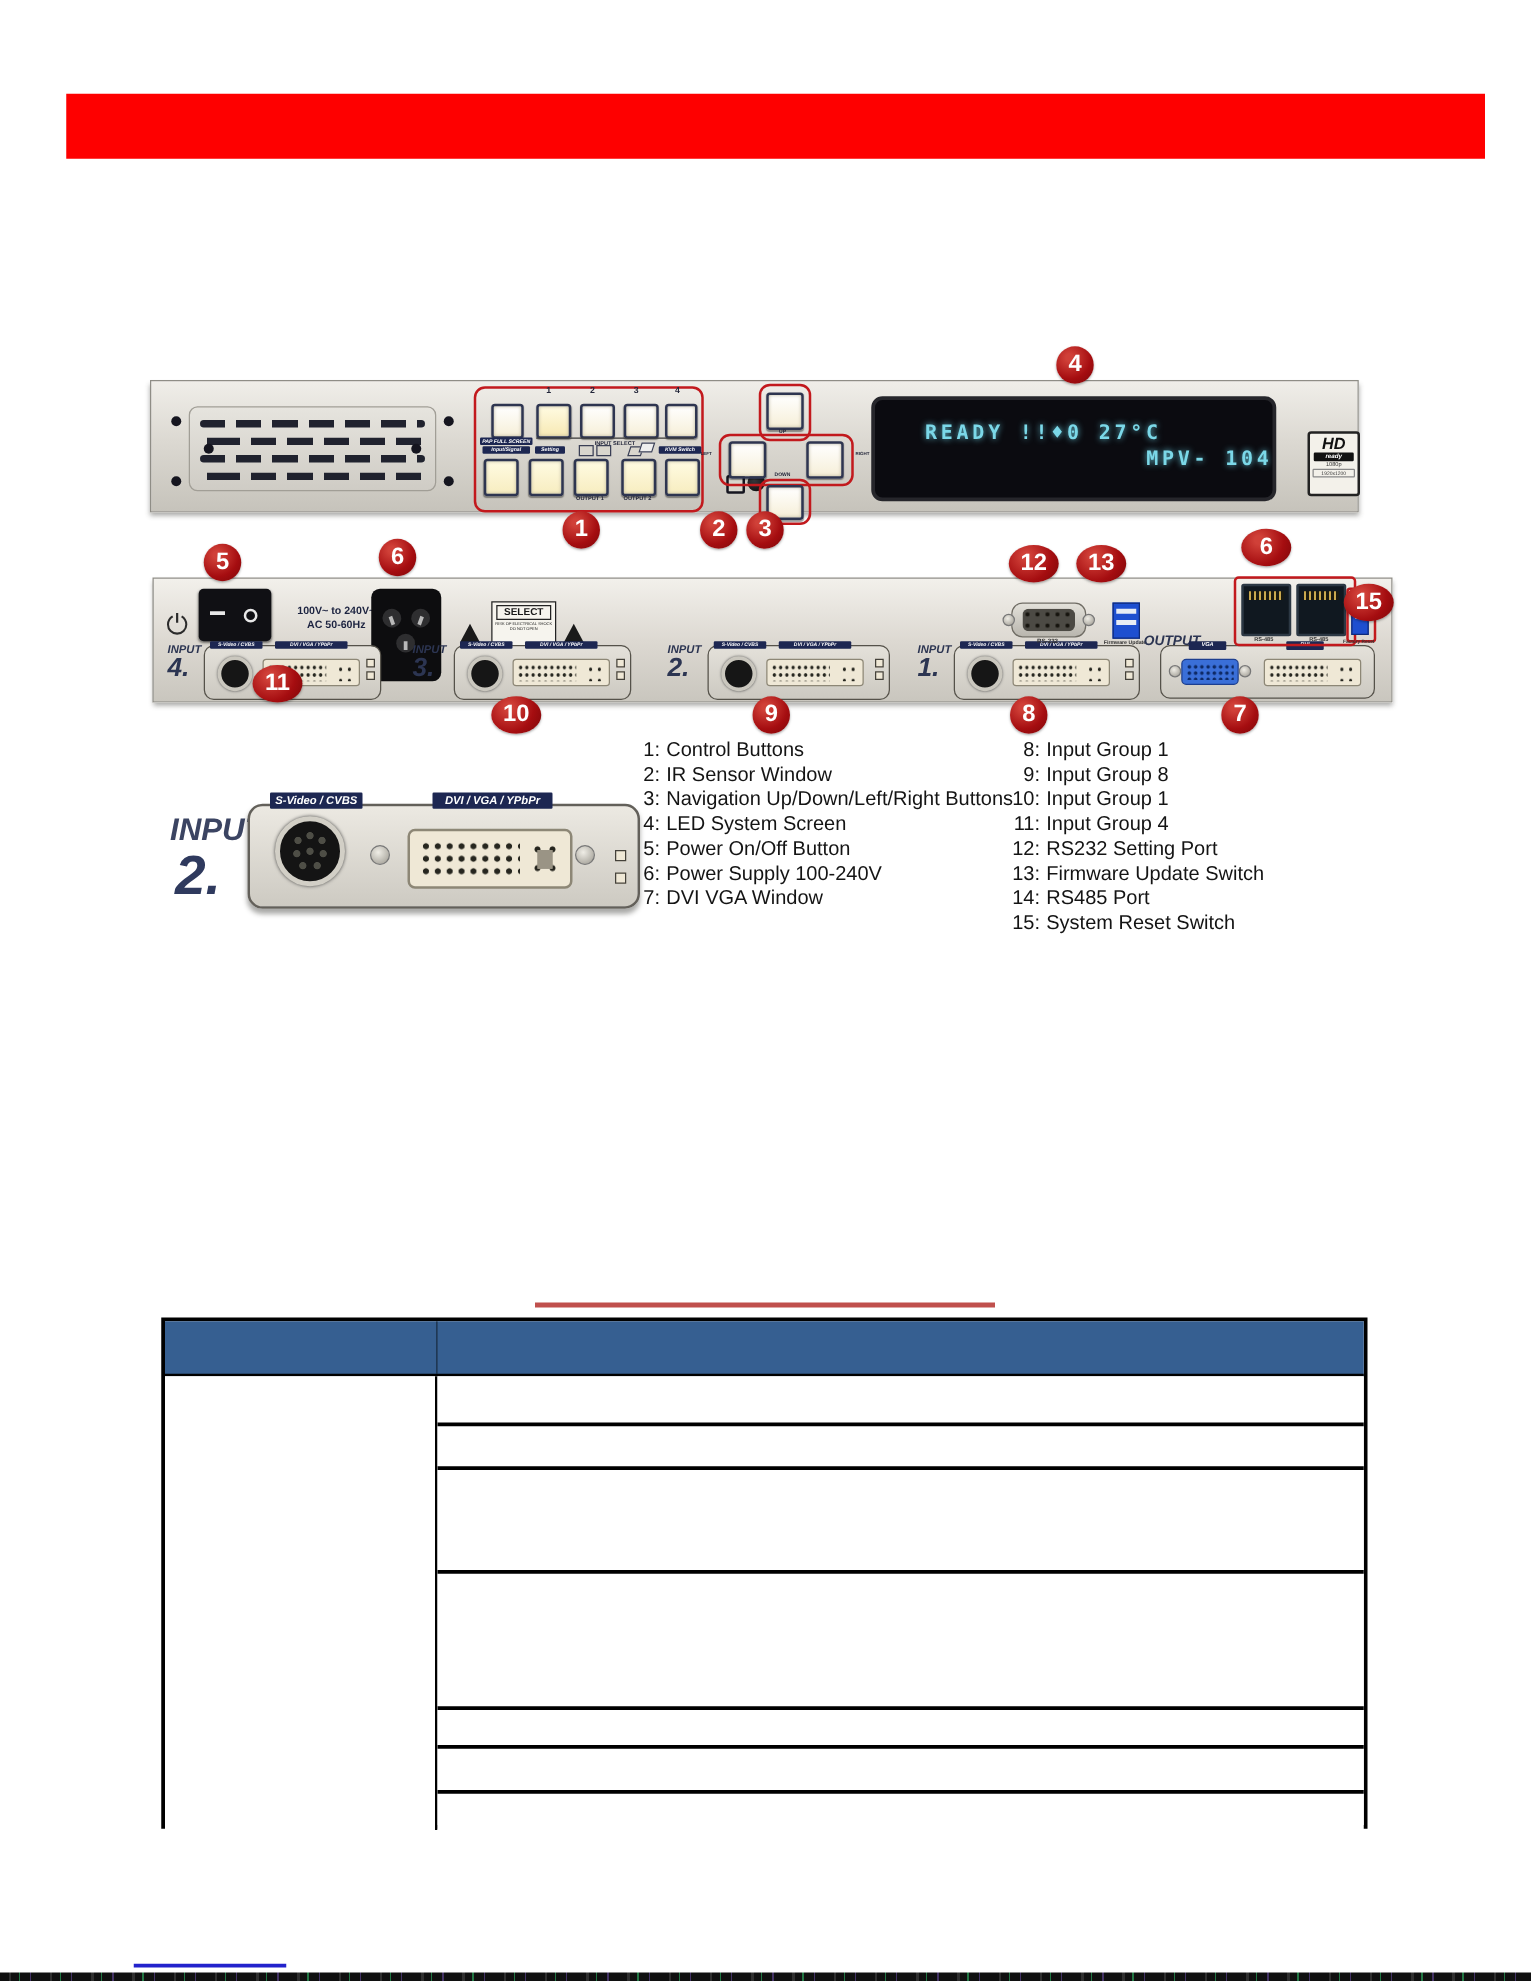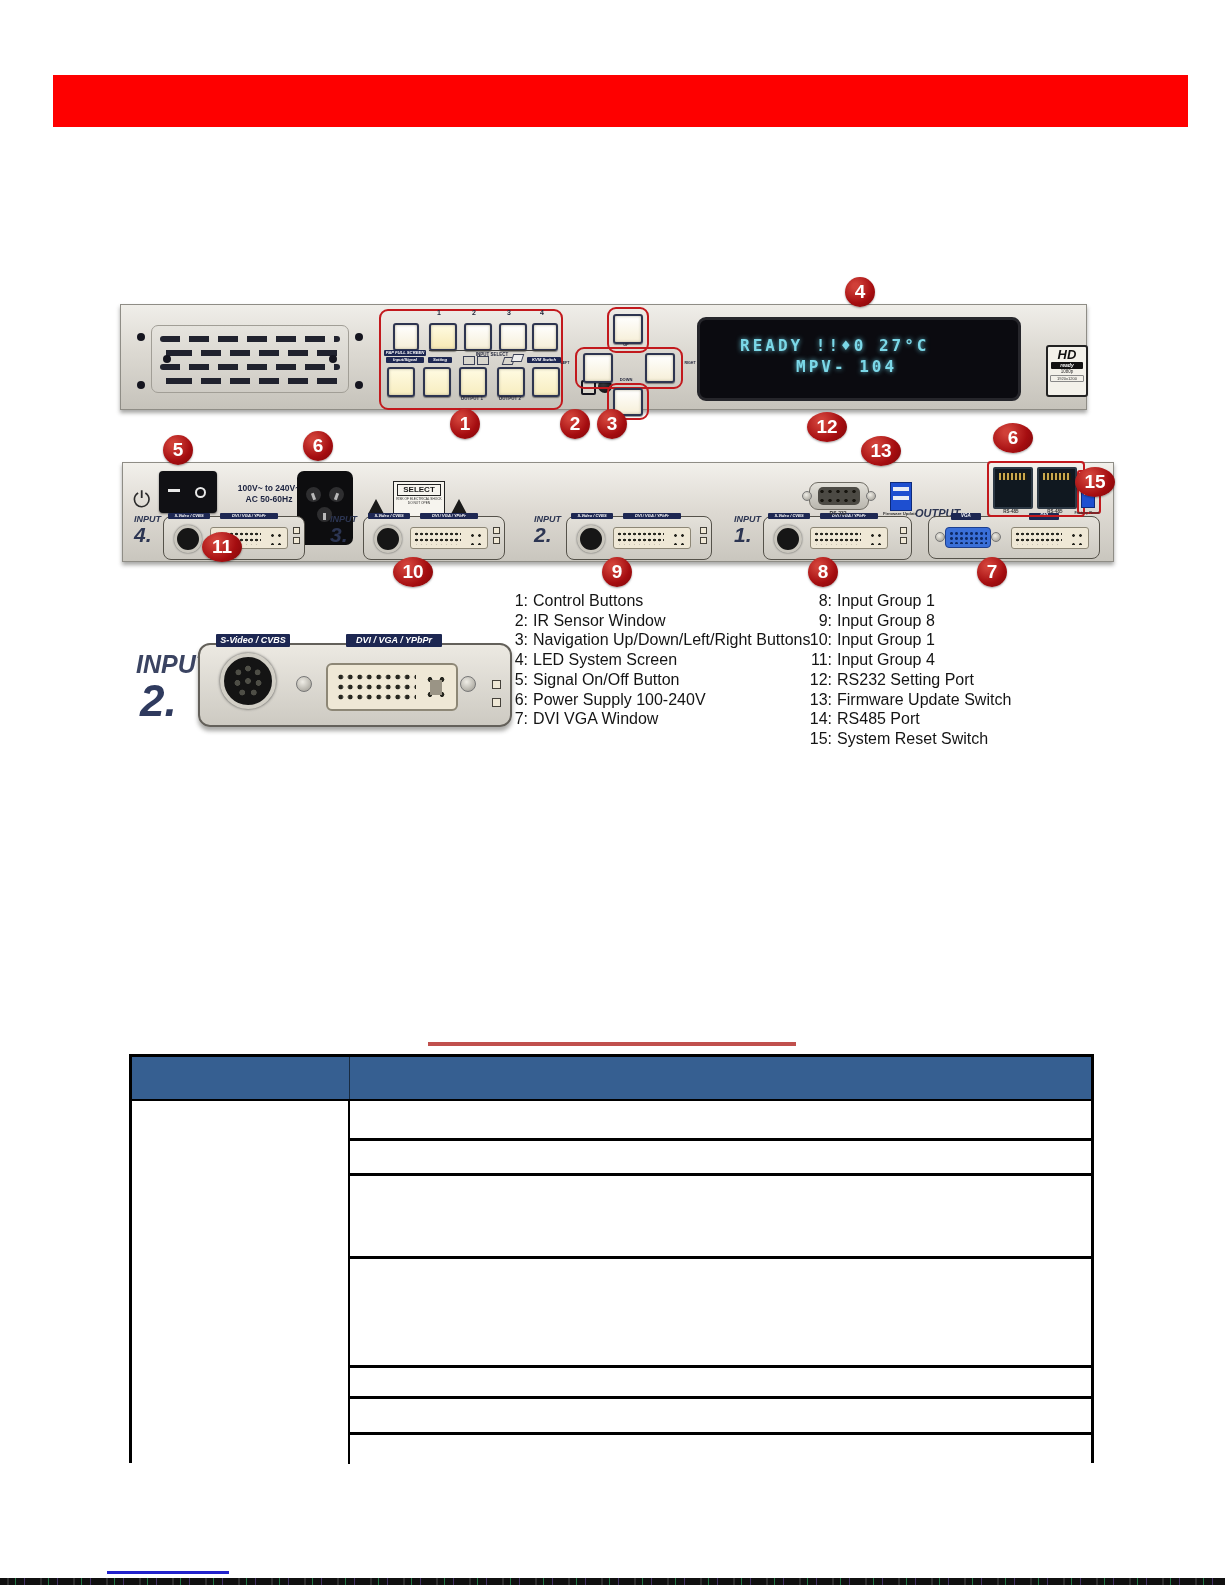--- a/index.html
+++ b/index.html
@@ -27,21 +27,21 @@
           background:linear-gradient(180deg,#e6e4de,#cfccc5);}
   .vrow{position:absolute;left:8px;right:8px;height:6px;border-radius:3px;
         background:repeating-linear-gradient(90deg,#20222e 0 20px,rgba(0,0,0,0) 20px 29px);}
   .screw{position:absolute;width:8px;height:8px;border-radius:50%;background:#15151f;}
 
   
   #led{left:576px;top:12px;width:318px;height:78px;background:#0b0b10;border:3px solid #26262b;
        border-radius:9px;color:#7BD8E8;font-family:"DejaVu Sans Mono",monospace;font-weight:bold;
        font-size:16px;letter-spacing:3px;text-shadow:0 0 5px rgba(110,215,235,.9);overflow:hidden;}
   #led .l1{margin:16px 0 0 40px;}
-  #led .l2{margin:2px 0 0 96px;}
+  #led .l2{margin:2px 0 0 96px;text-align:right;}
 
   
   #hdbadge{left:925px;top:40px;width:38px;height:48px;background:#f3f1ea;border:2px solid #222;
            border-radius:3px;text-align:center;overflow:hidden;}
   #hdbadge .hd{font-size:13px;font-weight:900;font-style:italic;line-height:15px;color:#111;}
   #hdbadge .rdy{background:#111;color:#fff;font-size:5px;font-style:italic;font-weight:bold;
                 line-height:7px;margin:0 3px;border-radius:1px;}
   #hdbadge .s1{font-size:4.5px;line-height:6px;color:#333;}
   #hdbadge .s2{font-size:4px;line-height:5px;color:#333;border:1px solid #888;margin:0 2px;border-radius:1px;}
 
@@ -346,21 +346,21 @@
   <div class="co" style="left:560px;top:409px;">2</div>
   <div class="co" style="left:597px;top:409px;">3</div>
   <div class="co" style="left:845px;top:277px;">4</div>
   <div class="co" style="left:163px;top:435px;">5</div>
   <div class="co" style="left:303px;top:431px;">6</div>
   <div class="co" style="left:977px;top:557px;">7</div>
   <div class="co" style="left:808px;top:557px;">8</div>
   <div class="co" style="left:602px;top:557px;">9</div>
   <div class="co w" style="left:393px;top:557px;">10</div>
   <div class="co w" style="left:202px;top:532px;">11</div>
-  <div class="co w" style="left:807px;top:412px;">12</div>
+  <div class="co w" style="left:807px;top:436px;">12</div>
   <div class="co w" style="left:861px;top:436px;">13</div>
   <div class="co w" style="left:993px;top:423px;">6</div>
   <div class="co w" style="left:1075px;top:467px;">15</div>
 
   <div id="lgL" class="lg-block" style="left:500px;top:591px;">
     <div class="lg-row">
         <span class="lg-num">1:</span>
         <span>Control Buttons</span>
       </div>
     <div class="lg-row">
@@ -370,21 +370,21 @@
     <div class="lg-row">
         <span class="lg-num">3:</span>
         <span>Navigation Up/Down/Left/Right Buttons</span>
       </div>
     <div class="lg-row">
         <span class="lg-num">4:</span>
         <span>LED System Screen</span>
       </div>
     <div class="lg-row">
         <span class="lg-num">5:</span>
-        <span>Signal On/Off Button</span>
+        <span>Power On/Off Button</span>
       </div>
     <div class="lg-row">
         <span class="lg-num">6:</span>
         <span>Power Supply 100-240V</span>
       </div>
     <div class="lg-row">
         <span class="lg-num">7:</span>
         <span>DVI VGA Window</span>
       </div>
   </div>

